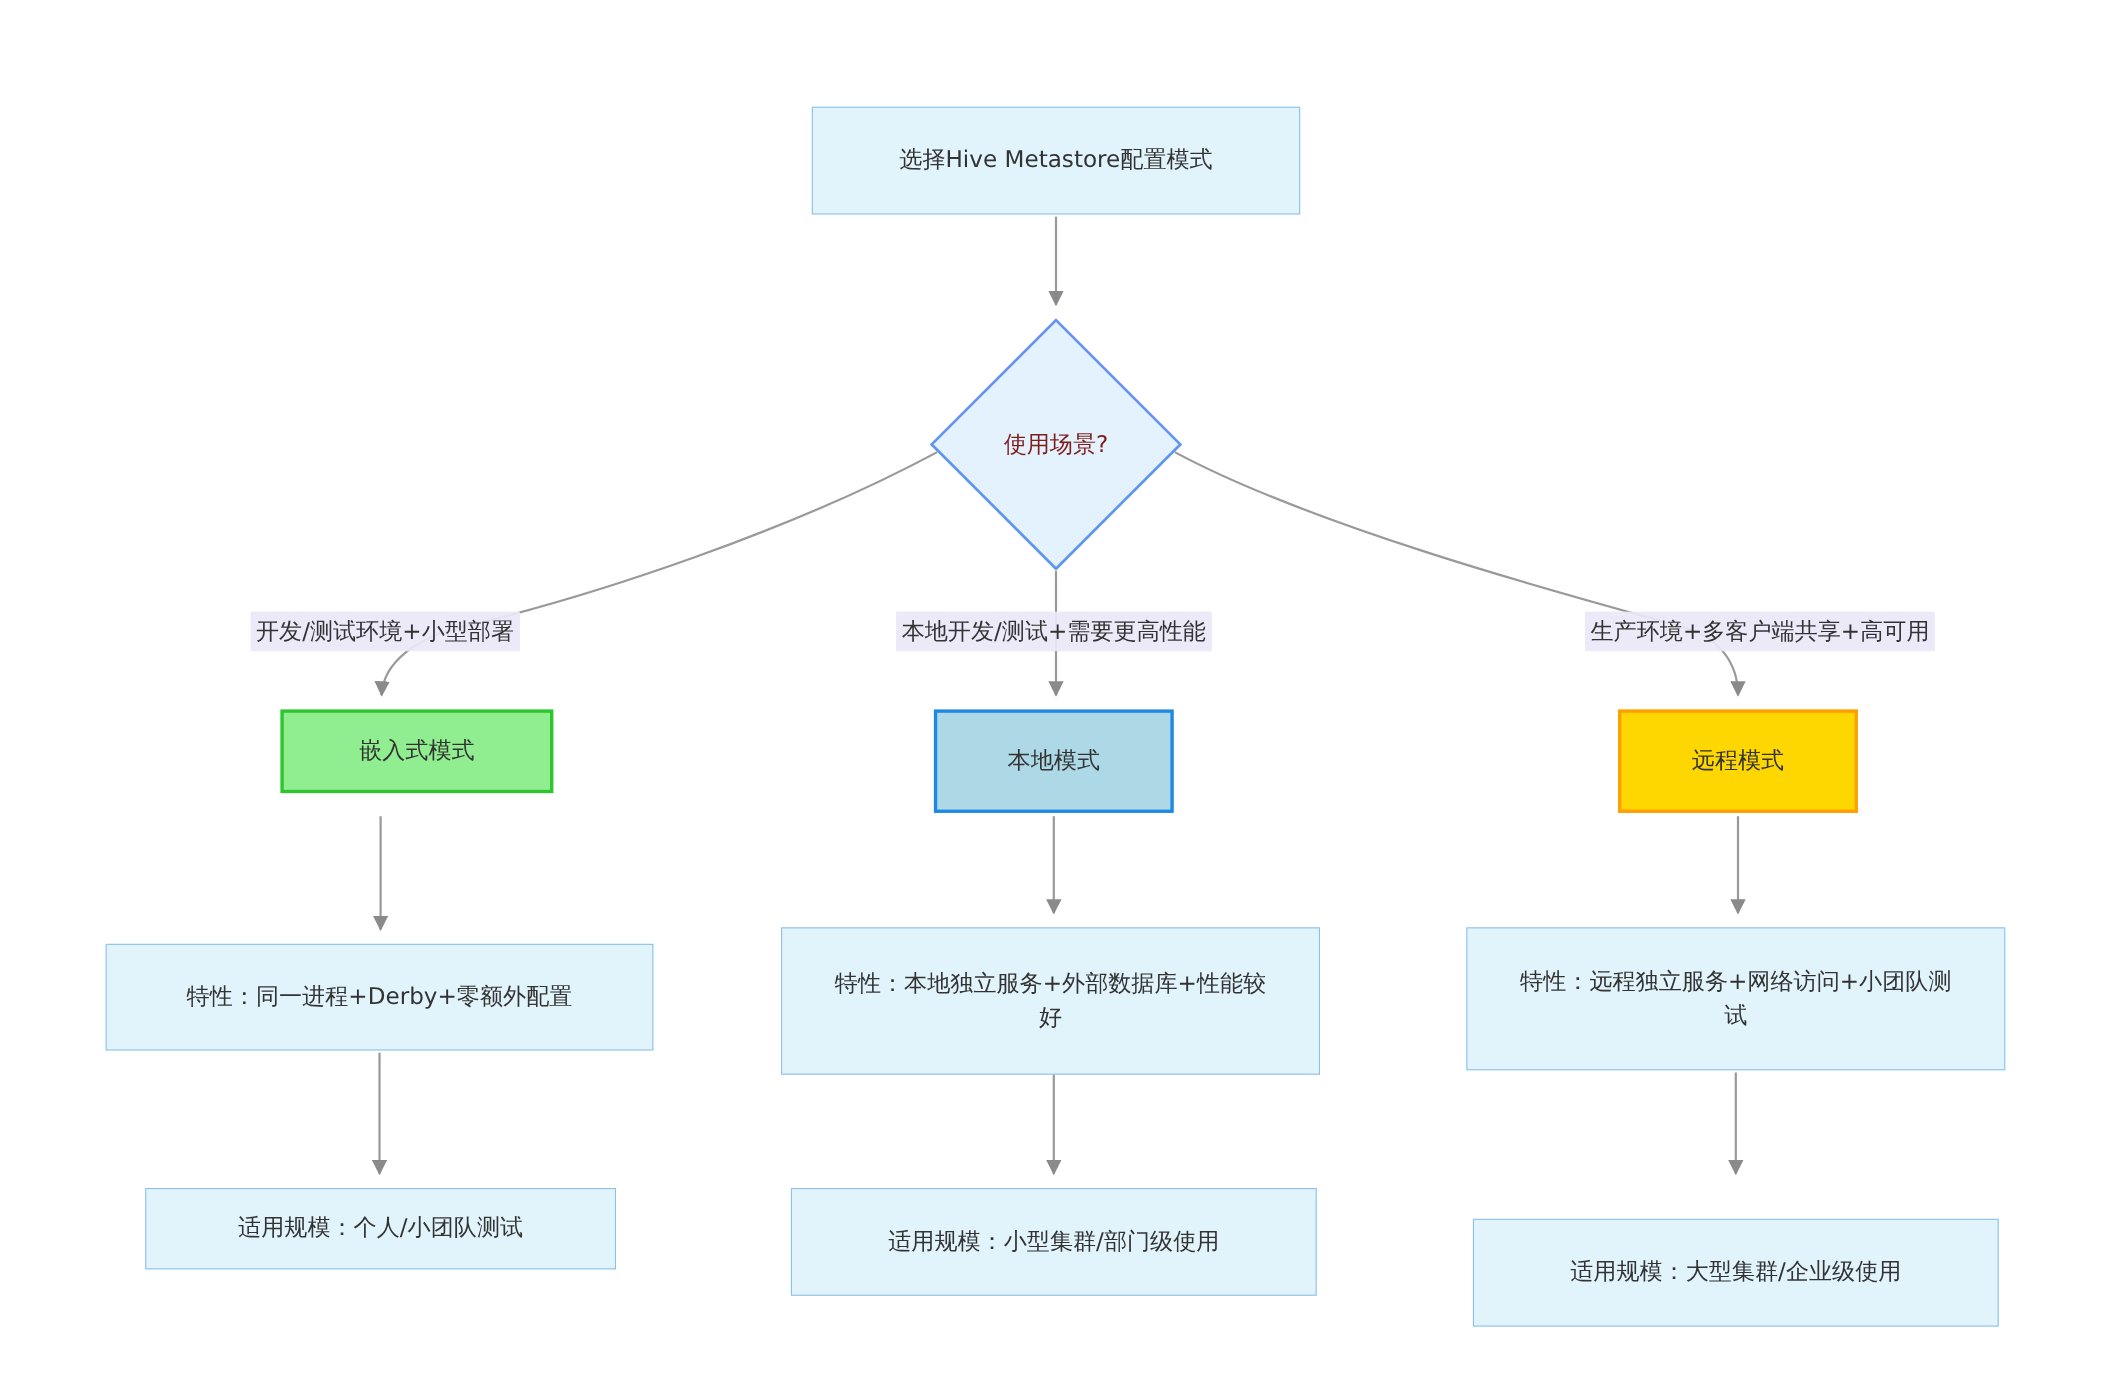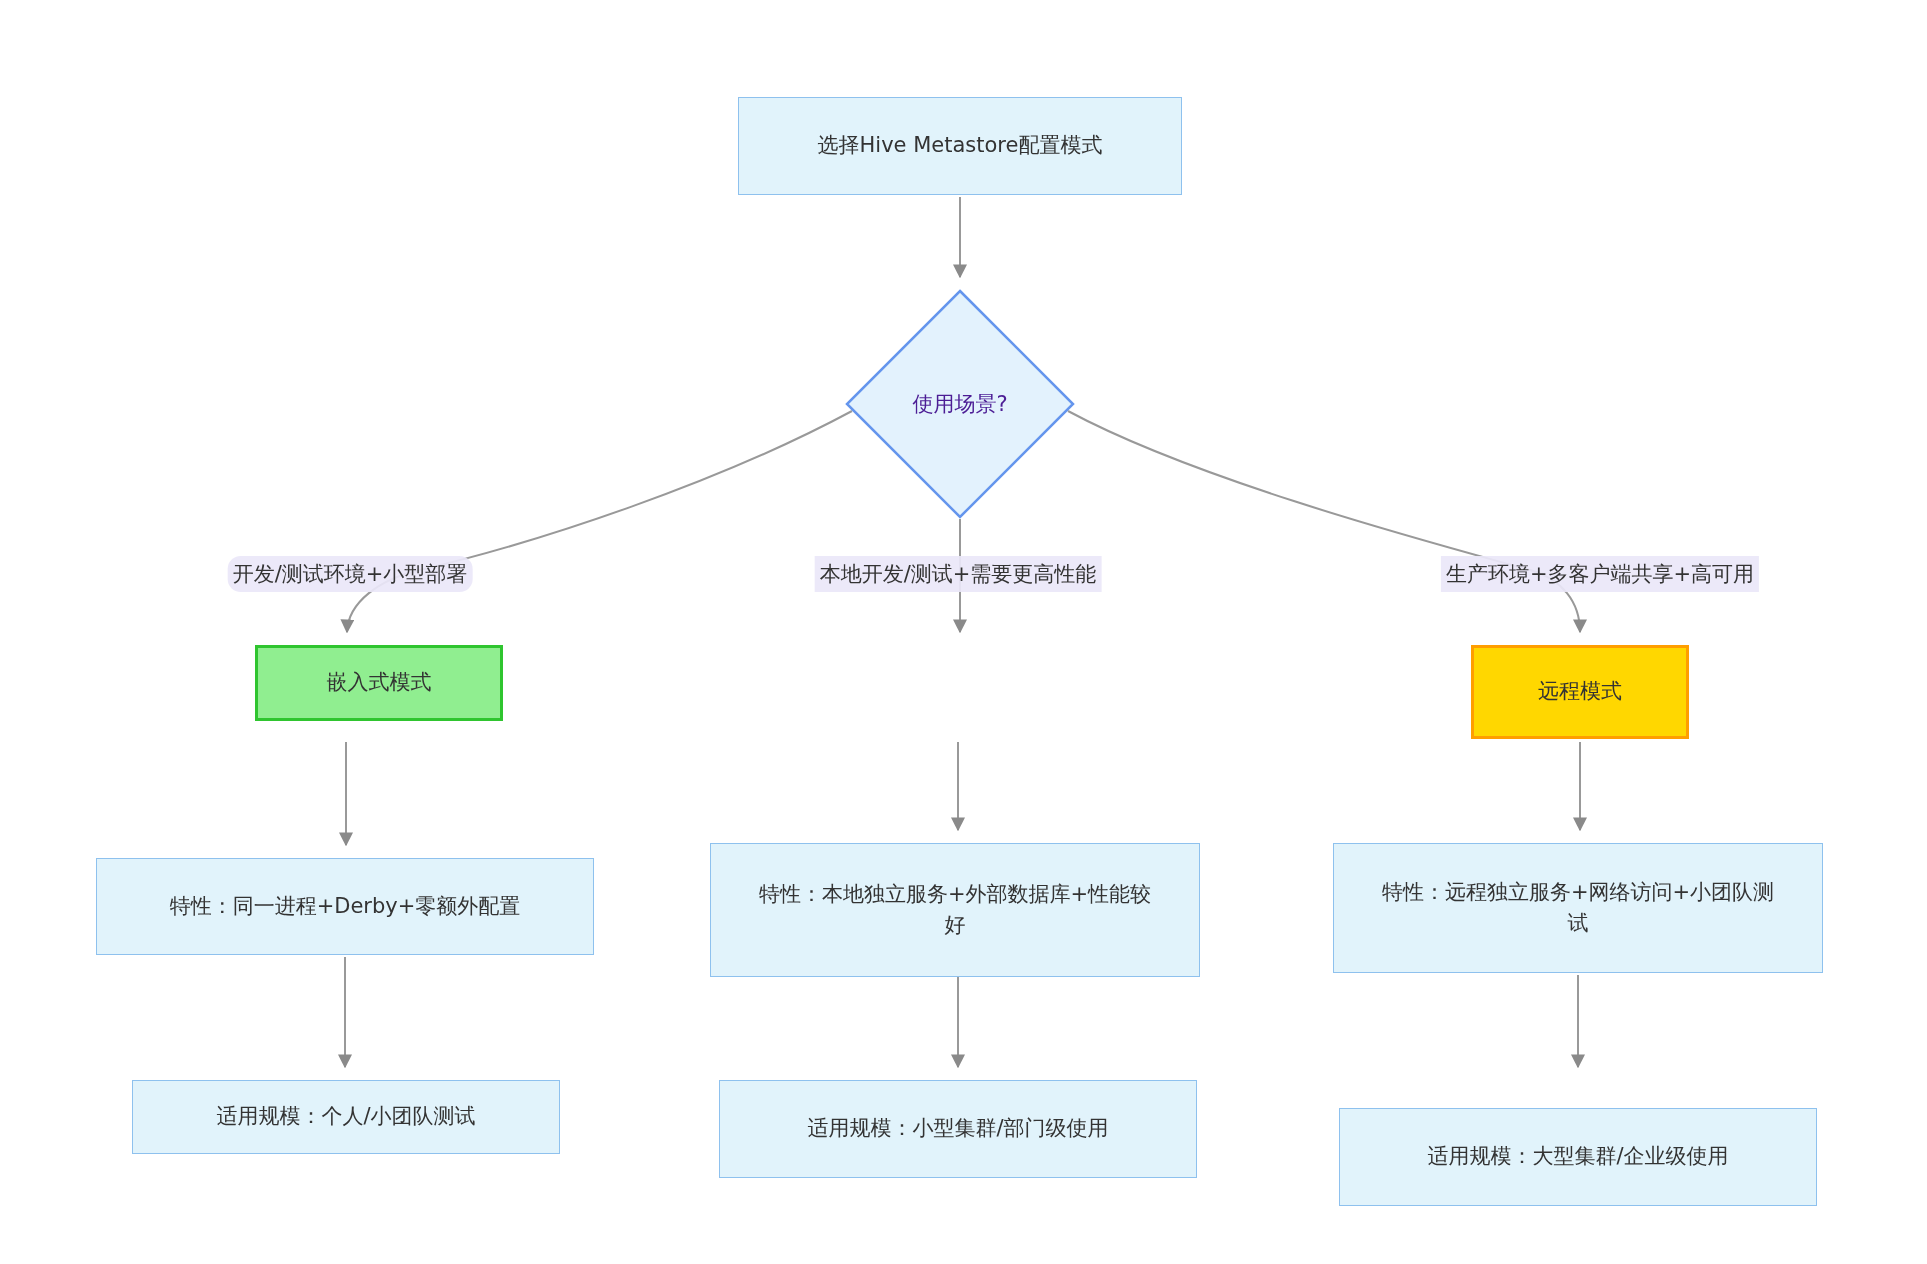--- a/index.html
+++ b/index.html
@@ -4,21 +4,21 @@
 <style>
   html,body{margin:0;padding:0;background:#ffffff;}
   body{font-family:"DejaVu Sans","Liberation Sans",sans-serif;color:#333333;}
   .canvas{position:relative;width:1927px;height:1264px;overflow:hidden;background:#ffffff;}
   .edges{position:absolute;left:0;top:0;width:1927px;height:1264px;z-index:1;}
   .node{position:absolute;display:flex;align-items:center;justify-content:center;
         text-align:center;box-sizing:border-box;z-index:2;font-size:21px;line-height:1.5;}
   .info-node{background:#e1f3fb;border:1.7px solid #8ec1ee;text-align:center;}
   .mode-node{border:3.5px solid;font-size:21px;}
   .decision-label{position:absolute;z-index:2;transform:translate(-50%,-50%);
-        font-size:21px;color:#4c1d95;white-space:nowrap;}
+        font-size:21px;color:#7f1d1d;white-space:nowrap;}
   .cond-label{position:absolute;z-index:3;transform:translate(-50%,-50%);
         background:rgba(234,231,248,0.92);padding:4px 5px;font-size:21px;
         color:#333333;white-space:nowrap;}
   
   .n-root   {left:738px;top:97px;width:444px;height:98px;}
   .n-mode-0 {left:222px;top:645px;width:248px;height:76px;margin-left:33px;}
   .n-mode-1 {left:849px;top:645px;width:218px;height:94px;}
   .n-mode-2 {left:1471px;top:645px;width:218px;height:94px;}
   .n-feat-0 {left:96px;top:858px;width:498px;height:97px;padding:0 20px;}
   .n-feat-1 {left:710px;top:843px;width:490px;height:134px;padding:0 44px;}
@@ -53,26 +53,29 @@
 
     <polygon points="960,291 1073,404 960,517 847,404" fill="#e3f2fd" stroke="#6495ed" stroke-width="2.5"></polygon>
   </svg>
 
   <div class="node info-node n-root">
     <span>选择Hive Metastore配置模式</span>
   </div>
 
   <div class="decision-label" style="left:960px;top:404px;">使用场景?</div>
 
-  <div class="cond-label" style="left:350px;top:574px;border-radius:13px;">开发/测试环境+小型部署</div>
+  <div class="cond-label" style="left:350px;top:574px;">开发/测试环境+小型部署</div>
   <div class="cond-label" style="left:958px;top:574px;">本地开发/测试+需要更高性能</div>
   <div class="cond-label" style="left:1600px;top:574px;">生产环境+多客户端共享+高可用</div>
 
   <div class="node mode-node n-mode-0" style="background-color: rgb(144, 238, 144); border-color: rgb(47, 197, 47);">
     <span>嵌入式模式</span>
+  </div>
+  <div class="node mode-node n-mode-1" style="background-color: rgb(173, 216, 230); border-color: rgb(30, 136, 229);">
+    <span>本地模式</span>
   </div>
   <div class="node mode-node n-mode-2" style="background-color: rgb(255, 215, 0); border-color: rgb(255, 158, 0);">
     <span>远程模式</span>
   </div>
 
   <div class="node info-node n-feat-0">
     <span>特性：同一进程+Derby+零额外配置</span>
   </div>
   <div class="node info-node n-feat-1">
     <span>特性：本地独立服务+外部数据库+性能较好</span>

